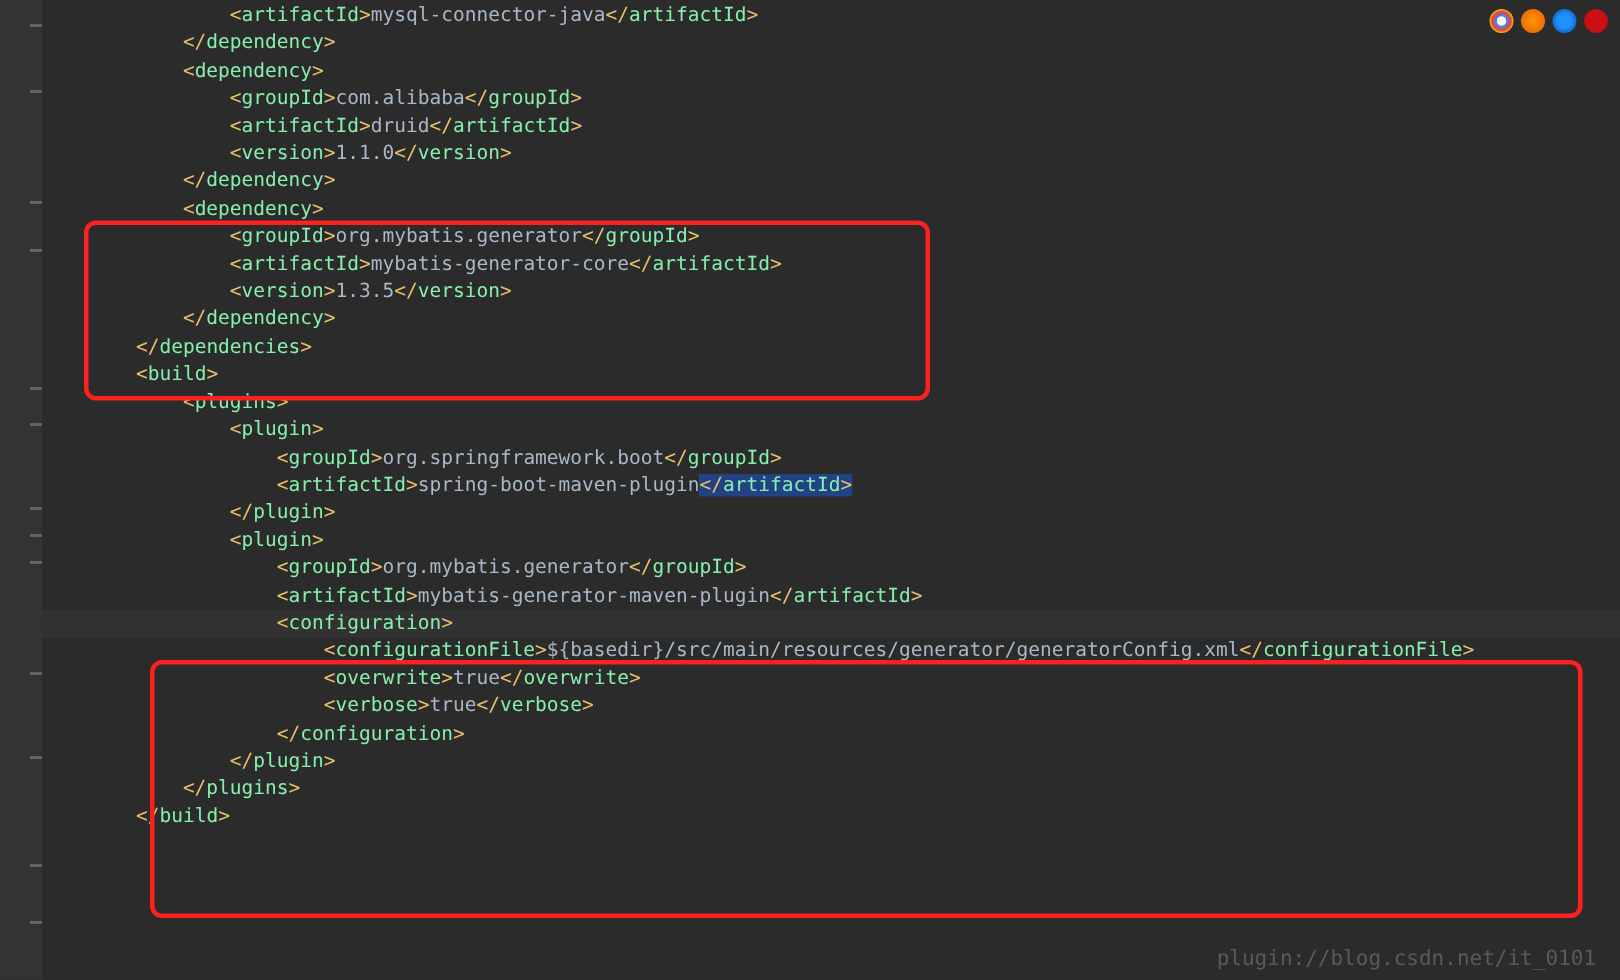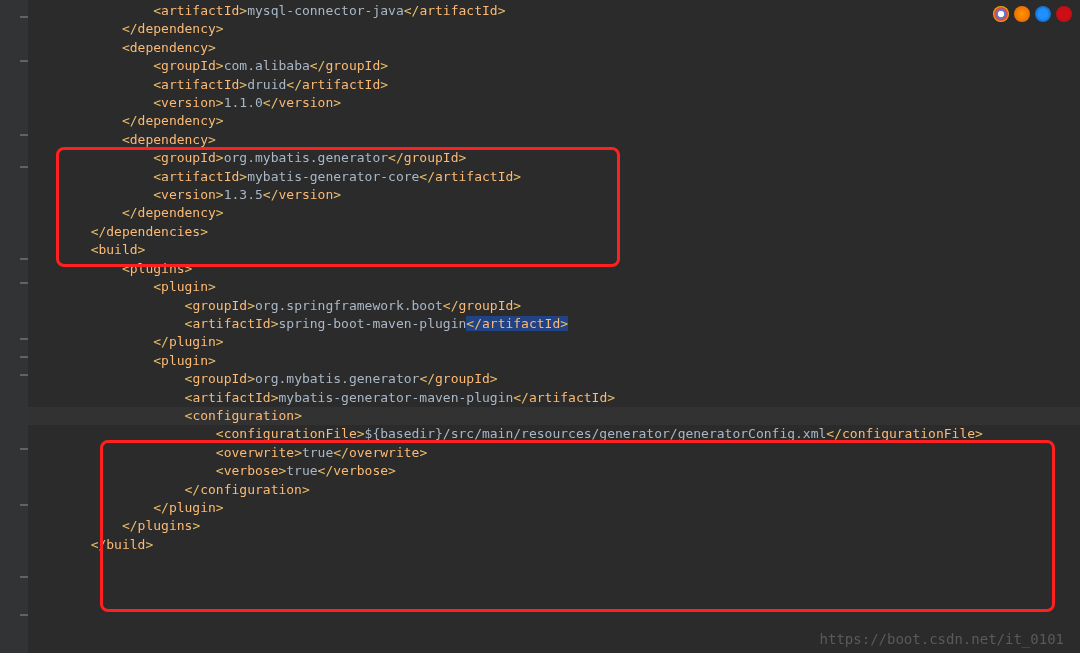--- a/index.html
+++ b/index.html
@@ -36,21 +36,21 @@
     position: absolute;
     left: 0; right: 0;
     height: 18.4px;
     background: #323232;
     pointer-events: none;
   }
   .selection {
     background: #214283;
   }
   .tag { color: #e8bf6a; }
-  .id { color: #fdba74; }
+  .id { color: #86efac; }
   .txt { color: #a9b7c6; }
   .highlight-box {
     position: absolute;
     border: 3px solid #ff2020;
     border-radius: 8px;
     pointer-events: none;
   }
   .watermark {
     position: absolute;
     right: 16px; bottom: 6px;
@@ -93,16 +93,16 @@
 
 <div class="editor" id="editor"><div style="position: relative;"><span style="color:transparent">                </span><span class="tag">&lt;</span><span class="id">artifactId</span><span class="tag">&gt;</span><span class="txt">mysql-connector-java</span><span class="tag">&lt;/</span><span class="id">artifactId</span><span class="tag">&gt;</span></div><div style="position: relative;"><span style="color:transparent">            </span><span class="tag">&lt;/</span><span class="id">dependency</span><span class="tag">&gt;</span></div><div style="position: relative;"><span style="color:transparent"></span></div><div style="position: relative;"><span style="color:transparent">            </span><span class="tag">&lt;</span><span class="id">dependency</span><span class="tag">&gt;</span></div><div style="position: relative;"><span style="color:transparent">                </span><span class="tag">&lt;</span><span class="id">groupId</span><span class="tag">&gt;</span><span class="txt">com.alibaba</span><span class="tag">&lt;/</span><span class="id">groupId</span><span class="tag">&gt;</span></div><div style="position: relative;"><span style="color:transparent">                </span><span class="tag">&lt;</span><span class="id">artifactId</span><span class="tag">&gt;</span><span class="txt">druid</span><span class="tag">&lt;/</span><span class="id">artifactId</span><span class="tag">&gt;</span></div><div style="position: relative;"><span style="color:transparent">                </span><span class="tag">&lt;</span><span class="id">version</span><span class="tag">&gt;</span><span class="txt">1.1.0</span><span class="tag">&lt;/</span><span class="id">version</span><span class="tag">&gt;</span></div><div style="position: relative;"><span style="color:transparent">            </span><span class="tag">&lt;/</span><span class="id">dependency</span><span class="tag">&gt;</span></div><div style="position: relative;"><span style="color:transparent"></span></div><div style="position: relative;"><span style="color:transparent">            </span><span class="tag">&lt;</span><span class="id">dependency</span><span class="tag">&gt;</span></div><div style="position: relative;"><span style="color:transparent">                </span><span class="tag">&lt;</span><span class="id">groupId</span><span class="tag">&gt;</span><span class="txt">org.mybatis.generator</span><span class="tag">&lt;/</span><span class="id">groupId</span><span class="tag">&gt;</span></div><div style="position: relative;"><span style="color:transparent">                </span><span class="tag">&lt;</span><span class="id">artifactId</span><span class="tag">&gt;</span><span class="txt">mybatis-generator-core</span><span class="tag">&lt;/</span><span class="id">artifactId</span><span class="tag">&gt;</span></div><div style="position: relative;"><span style="color:transparent">                </span><span class="tag">&lt;</span><span class="id">version</span><span class="tag">&gt;</span><span class="txt">1.3.5</span><span class="tag">&lt;/</span><span class="id">version</span><span class="tag">&gt;</span></div><div style="position: relative;"><span style="color:transparent">            </span><span class="tag">&lt;/</span><span class="id">dependency</span><span class="tag">&gt;</span></div><div style="position: relative;"><span style="color:transparent"></span></div><div style="position: relative;"><span style="color:transparent">        </span><span class="tag">&lt;/</span><span class="id">dependencies</span><span class="tag">&gt;</span></div><div style="position: relative;"><span style="color:transparent"></span></div><div style="position: relative;"><span style="color:transparent"></span></div><div style="position: relative;"><span style="color:transparent">        </span><span class="tag">&lt;</span><span class="id">build</span><span class="tag">&gt;</span></div><div style="position: relative;"><span style="color:transparent">            </span><span class="tag">&lt;</span><span class="id">plugins</span><span class="tag">&gt;</span></div><div style="position: relative;"><span style="color:transparent">                </span><span class="tag">&lt;</span><span class="id">plugin</span><span class="tag">&gt;</span></div><div style="position: relative;"><span style="color:transparent">                    </span><span class="tag">&lt;</span><span class="id">groupId</span><span class="tag">&gt;</span><span class="txt">org.springframework.boot</span><span class="tag">&lt;/</span><span class="id">groupId</span><span class="tag">&gt;</span></div><div class="line-highlight" style="top: 406.8px;"></div><div style="position: relative;"><span style="color:transparent">                    </span><span class="tag">&lt;</span><span class="id">artifactId</span><span class="tag">&gt;</span><span class="txt">spring-boot-maven-plugin</span><span class="tag selection">&lt;/</span><span class="id selection">artifactId</span><span class="tag selection">&gt;</span></div><div style="position: relative;"><span style="color:transparent">                </span><span class="tag">&lt;/</span><span class="id">plugin</span><span class="tag">&gt;</span></div><div style="position: relative;"><span style="color:transparent">                </span><span class="tag">&lt;</span><span class="id">plugin</span><span class="tag">&gt;</span></div><div style="position: relative;"><span style="color:transparent">                    </span><span class="tag">&lt;</span><span class="id">groupId</span><span class="tag">&gt;</span><span class="txt">org.mybatis.generator</span><span class="tag">&lt;/</span><span class="id">groupId</span><span class="tag">&gt;</span></div><div style="position: relative;"><span style="color:transparent">                    </span><span class="tag">&lt;</span><span class="id">artifactId</span><span class="tag">&gt;</span><span class="txt">mybatis-generator-maven-plugin</span><span class="tag">&lt;/</span><span class="id">artifactId</span><span class="tag">&gt;</span></div><div style="position: relative;"><span style="color:transparent">                    </span><span class="tag">&lt;</span><span class="id">configuration</span><span class="tag">&gt;</span></div><div style="position: relative;"><span style="color:transparent">                        </span><span class="tag">&lt;</span><span class="id">configurationFile</span><span class="tag">&gt;</span><span class="txt">${basedir}/src/main/resources/generator/generatorConfig.xml</span><span class="tag">&lt;/</span><span class="id">configurationFile</span><span class="tag">&gt;</span></div><div style="position: relative;"><span style="color:transparent">                        </span><span class="tag">&lt;</span><span class="id">overwrite</span><span class="tag">&gt;</span><span class="txt">true</span><span class="tag">&lt;/</span><span class="id">overwrite</span><span class="tag">&gt;</span></div><div style="position: relative;"><span style="color:transparent">                        </span><span class="tag">&lt;</span><span class="id">verbose</span><span class="tag">&gt;</span><span class="txt">true</span><span class="tag">&lt;/</span><span class="id">verbose</span><span class="tag">&gt;</span></div><div style="position: relative;"><span style="color:transparent">                    </span><span class="tag">&lt;/</span><span class="id">configuration</span><span class="tag">&gt;</span></div><div style="position: relative;"><span style="color:transparent">                </span><span class="tag">&lt;/</span><span class="id">plugin</span><span class="tag">&gt;</span></div><div style="position: relative;"><span style="color:transparent">            </span><span class="tag">&lt;/</span><span class="id">plugins</span><span class="tag">&gt;</span></div><div style="position: relative;"><span style="color:transparent">        </span><span class="tag">&lt;/</span><span class="id">build</span><span class="tag">&gt;</span></div></div>
 
 <div class="browser-icons">
   <div class="bicon chrome"></div>
   <div class="bicon firefox"></div>
   <div class="bicon safari"></div>
   <div class="bicon opera"></div>
 </div>
 
-<div class="watermark">https://boot.csdn.net/it_0101</div>
+<div class="watermark">plugin://blog.csdn.net/it_0101</div>
 
 <div class="highlight-box" style="top: 147px; left: 56px; width: 564px; height: 120px;"></div>
 <div class="highlight-box" style="top: 440px; left: 100px; width: 955px; height: 172px;"></div>
 
 </body></html>

